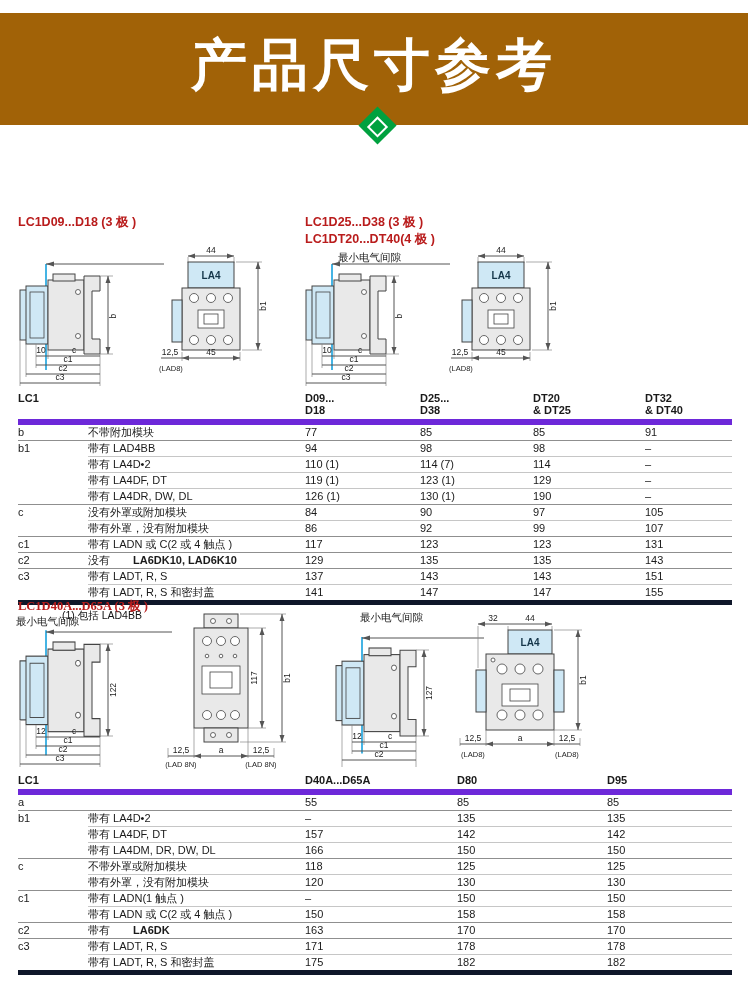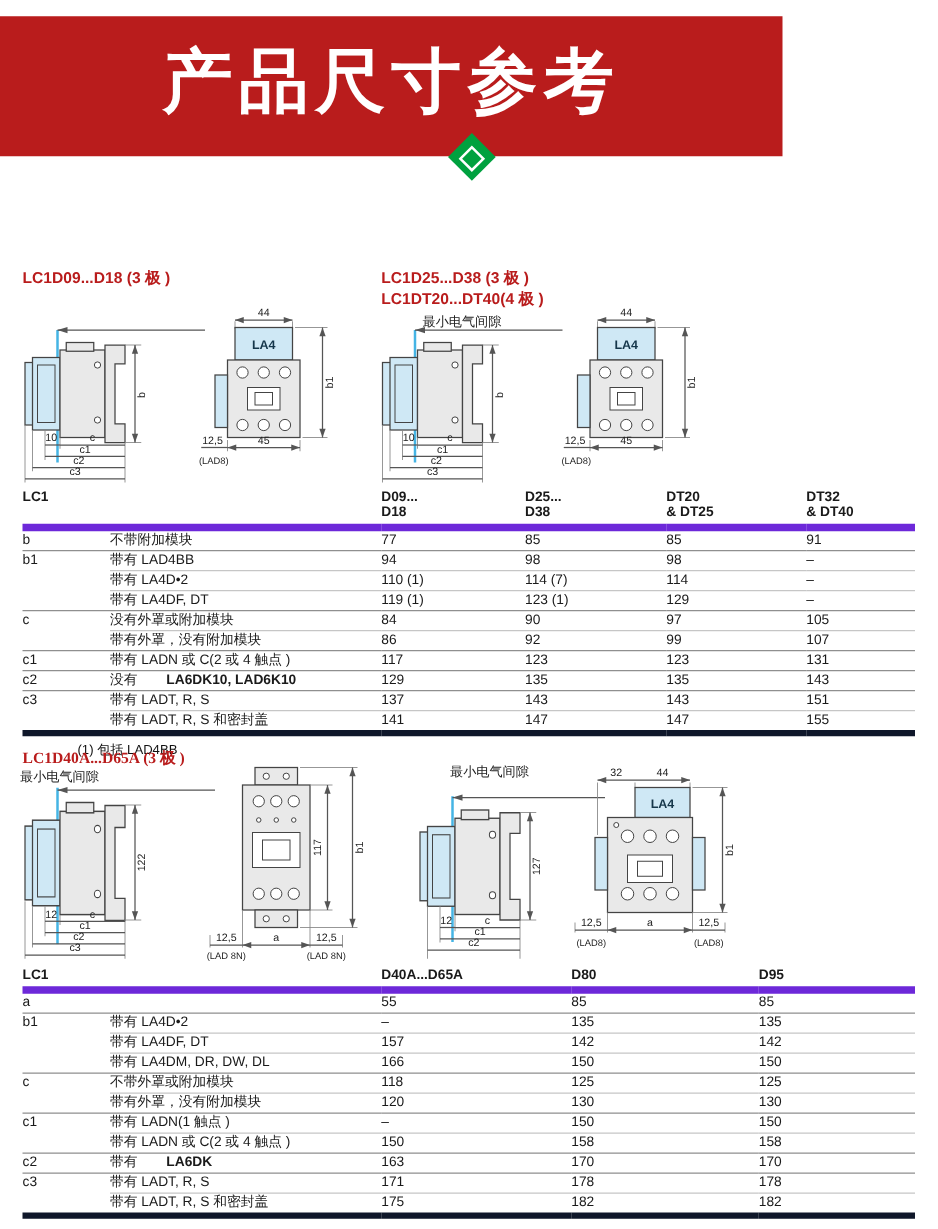--- a/index.html
+++ b/index.html
@@ -1,21 +1,21 @@
 <!DOCTYPE html>
 <html><head>
 <meta charset="utf-8">
 <style>
   html,body{margin:0;padding:0;}
   body{width:750px;height:983px;background:#ffffff;position:relative;
        font-family:"Liberation Sans","DejaVu Sans",sans-serif;color:#1a1a1a;}
   .abs{position:absolute;}
 
   
-  .banner{position:absolute;left:0;top:13px;width:626px;height:112px;background:#b91c1c;}
+  .banner{position:absolute;left:0;top:13px;width:748px;height:112px;background:#a16207;}
   .banner h1{position:absolute;width:100%;text-align:center;top:50%;transform:translateY(-54%);
              margin:0;color:#fff;font-size:56px;font-weight:800;letter-spacing:5px;}
   .diamond{position:absolute;left:364px;top:112px;width:27px;height:27px;background:#00a13f;transform:rotate(45deg);}
   .diamond .inner{position:absolute;left:7px;top:7px;width:11px;height:11px;border:2px solid #fff;}
 
   
   .sec-title{position:absolute;font-weight:bold;font-size:12.5px;color:#b91c1c;line-height:17px;}
   .clearance{position:absolute;font-size:10.5px;color:#222;}
 
   
@@ -234,20 +234,28 @@
           <td class="val">114 (7)</td>
           <td class="val">114</td>
           <td class="val">–</td>
         </tr>
       <tr class="sub">
           <td class="dimc"></td>
           <td class="desc"><span>带有 LA4DF, DT</span><b class="bld"></b></td>
           <td class="val">119 (1)</td>
           <td class="val">123 (1)</td>
           <td class="val">129</td>
+          <td class="val">–</td>
+        </tr>
+      <tr class="sub">
+          <td class="dimc"></td>
+          <td class="desc"><span>带有 LA4DR, DW, DL</span><b class="bld"></b></td>
+          <td class="val">126 (1)</td>
+          <td class="val">130 (1)</td>
+          <td class="val">190</td>
           <td class="val">–</td>
         </tr>
       <tr class="grp">
           <td class="dimc">c</td>
           <td class="desc"><span>没有外罩或附加模块</span><b class="bld"></b></td>
           <td class="val">84</td>
           <td class="val">90</td>
           <td class="val">97</td>
           <td class="val">105</td>
         </tr>

